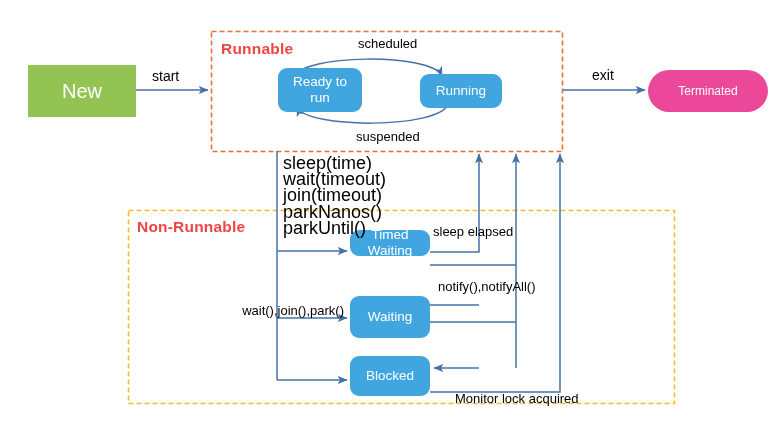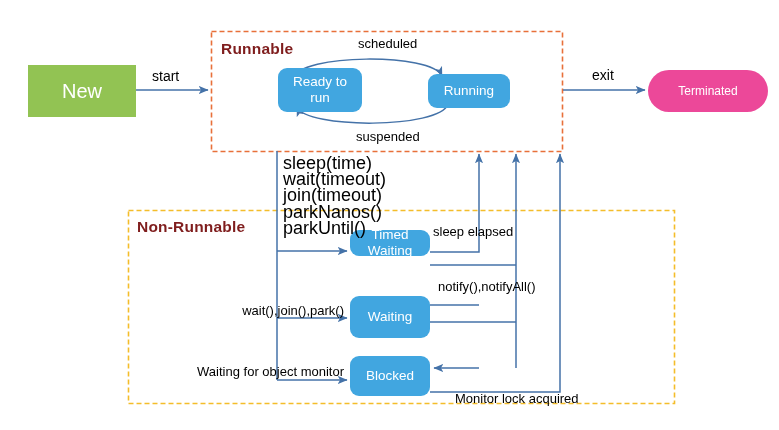--- a/index.html
+++ b/index.html
@@ -1,20 +1,20 @@
 <!DOCTYPE html>
 <html><head>
 <meta charset="utf-8">
 <style>
   html,body{margin:0;padding:0;background:#ffffff;}
   body{font-family:"Liberation Sans", sans-serif;}
   #canvas{position:relative;width:779px;height:430px;background:#ffffff;overflow:hidden;}
   svg#wires{position:absolute;left:0;top:0;width:779px;height:430px;}
 
-  .grp-label{position:absolute;font-weight:bold;color:#7f1d1d;font-size:15.5px;letter-spacing:.2px;white-space:nowrap;}
+  .grp-label{position:absolute;font-weight:bold;color:#ef4444;font-size:15.5px;letter-spacing:.2px;white-space:nowrap;}
   .lbl{position:absolute;color:#000;font-size:13px;white-space:nowrap;line-height:16px;}
   .lbl-r{text-align:right;}
 
   .node{position:absolute;display:flex;align-items:center;justify-content:center;text-align:center;color:#ffffff;box-sizing:border-box;}
   .node-blue{background:#41a6e0;border-radius:9px;font-size:13.5px;line-height:16px;}
   .node-green-rect{background:#92c353;font-size:20px;}
   .node-green-pill{background:#ec4899;border-radius:22px;font-size:12px;}
 
   .stack{position:absolute;font-size:18px;line-height:16.2px;color:#000;white-space:nowrap;}
 </style>
@@ -69,21 +69,21 @@
 
   <div class="node node-green-rect" style="left:28px;top:65px;width:108px;height:52px;">
     <span>New</span>
   </div>
 
   <div class="node node-blue" style="left:278px;top:68px;width:84px;height:44px;flex-direction:column;">
     <span>Ready to</span>
     <span>run</span>
   </div>
 
-  <div class="node node-blue" style="left:420px;top:74px;width:82px;height:34px;margin-left:8px;">
+  <div class="node node-blue" style="left:420px;top:74px;width:82px;height:34px;">
     <span>Running</span>
   </div>
 
   <div class="node node-green-pill" style="left:648px;top:70px;width:120px;height:42px;">
     <span>Terminated</span>
   </div>
 
   <div class="node node-blue" style="left:350px;top:230px;width:80px;height:26px;flex-direction:column;">
     <span>Timed</span>
     <span>Waiting</span>
@@ -104,21 +104,20 @@
   <div class="lbl" style="left:356px;top:129px;">suspended</div>
 
   <div class="lbl" style="left:592px;top:67px;font-size:14px;">exit</div>
 
   <div class="lbl" style="left:433px;top:224px;">sleep elapsed</div>
 
   <div class="lbl" style="left:438px;top:279px;">notify(),notifyAll()</div>
 
   <div class="lbl lbl-r" style="left:85px;top:303px;width:259px;">wait(),join(),park()</div>
 
-  <div class="lbl lbl-r" style="left:85px;top:364px;width:259px;">Waiting for object monitor</div>
 
   <div class="lbl" style="left:455px;top:391px;">Monitor lock acquired</div>
 
   <div class="stack" style="left:283px;top:155px;">
     <div>sleep(time)</div>
     <div>wait(timeout)</div>
     <div>join(timeout)</div>
     <div>parkNanos()</div>
     <div>parkUntil()</div>
   </div>

